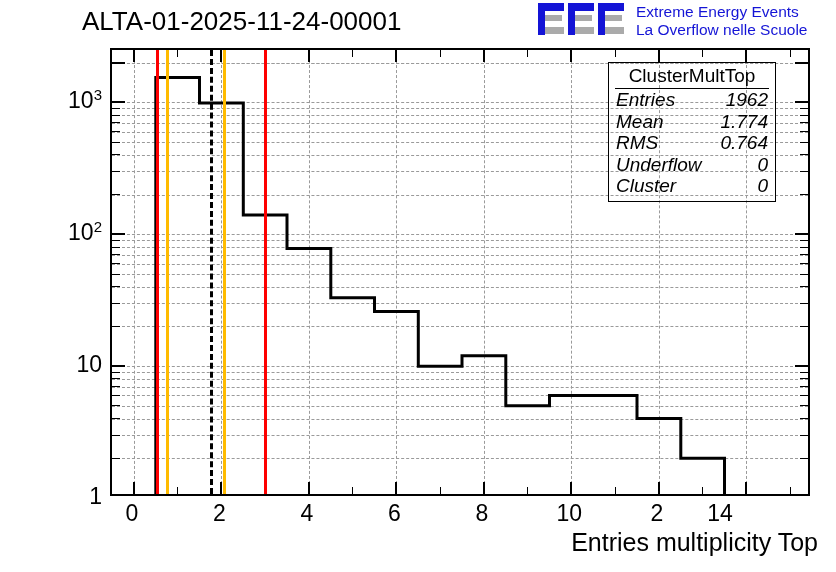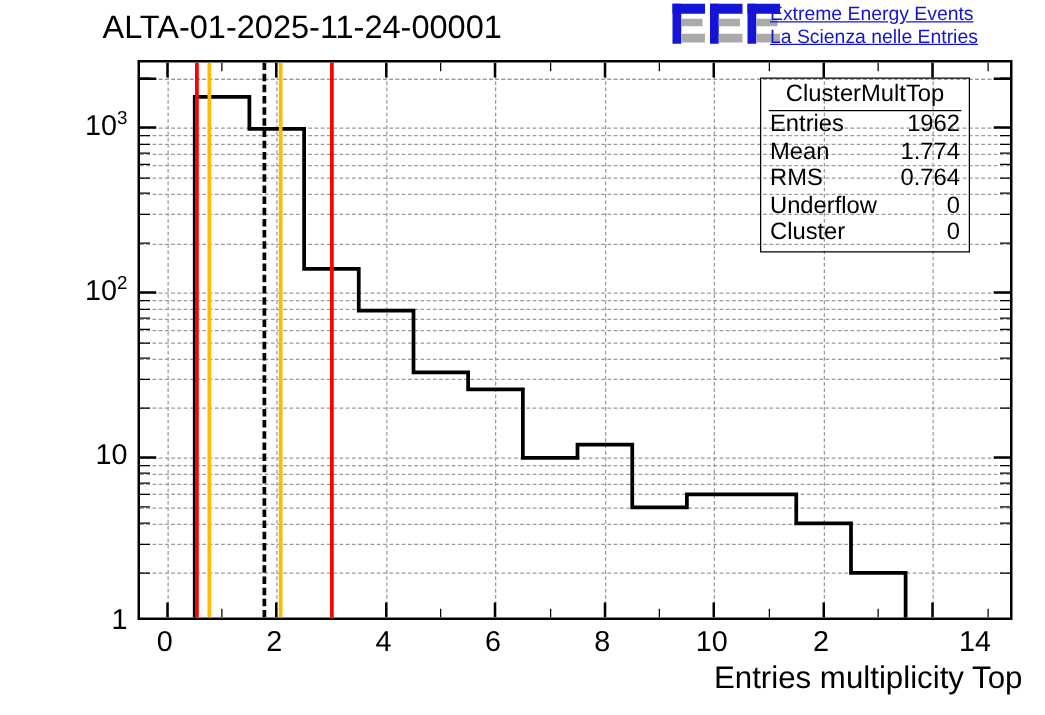--- a/index.html
+++ b/index.html
@@ -10,21 +10,21 @@
   #title{position:absolute;left:82px;top:6px;font-size:26px;letter-spacing:0px;white-space:nowrap;}
 
   #eee-logo{position:absolute;left:538px;top:3px;width:290px;height:36px;}
   .eee-letter{position:absolute;top:0;width:26px;height:32px;}
   .eee-letter .bar{position:absolute;left:0;}
   .eee-letter .spine{position:absolute;left:0;top:0;width:7px;height:32px;background:#1414d6;}
   .eee-letter .b1{top:0;left:0;width:26px;height:8px;background:#1414d6;}
   .eee-letter .b2{top:12px;left:7px;width:17px;height:6px;background:#aaaaaa;}
   .eee-letter .b3{top:24px;left:7px;width:19px;height:7px;background:#aaaaaa;}
   #eee-l1{left:0px;} #eee-l2{left:30px;} #eee-l3{left:60px;}
-  #eee-text{position:absolute;left:78px;top:0px;color:#1414d6;font-size:15.5px;line-height:17.5px;white-space:nowrap;text-decoration:underline;}
+  #eee-text{position:absolute;left:98px;top:0px;color:#1414d6;font-size:15.5px;line-height:17.5px;white-space:nowrap;}
 
   
   #frame{position:absolute;left:110px;top:48px;width:700px;height:448px;
          border:2px solid #000;box-sizing:border-box;}
   #plotarea{position:absolute;left:0;top:0;right:0;bottom:0;overflow:hidden;}
 
   .gridv{position:absolute;top:0;bottom:0;width:0;border-left:1px dashed #9a9a9a;}
   .gridh{position:absolute;left:0;right:0;height:0;border-top:1px dashed #9a9a9a;}
 
   
@@ -50,21 +50,21 @@
   .vline{position:absolute;top:0;bottom:0;width:3px;}
   .vline.red{background:#fe0000;}
   .vline.orange{background:#ffbb00;}
   .vline.dashed{width:0;border-left:3px dashed #000;}
 
   
   #stats{position:absolute;left:608px;top:62px;width:168px;height:140px;
          background:transparent;border:1px solid #000;box-sizing:border-box;}
   #stats .sbhead{text-align:center;font-size:19px;padding-top:2px;padding-bottom:1px;
                  border-bottom:1px solid #000;margin:0 6px;}
-  #stats .srow{display:flex;justify-content:space-between;font-size:19px;padding:0 7px;line-height:21.5px;}
+  #stats .srow{display:flex;justify-content:space-between;font-size:19px;padding:0 7px;line-height:21.5px;font-style:italic;}
   #stats .srow .k{white-space:nowrap;}
   #stats .srow .v{white-space:nowrap;}
 </style>
 </head>
 <body>
 
 <div id="title">ALTA-01-2025-11-24-00001</div>
 
 <div id="eee-logo">
   <div class="eee-letter" id="eee-l1">
@@ -80,21 +80,21 @@
       <div class="bar b3"></div>
   </div>
   <div class="eee-letter" id="eee-l3">
     <div class="spine"></div>
       <div class="bar b1"></div>
       <div class="bar b2"></div>
       <div class="bar b3"></div>
   </div>
   <div id="eee-text">
     <div>Extreme Energy Events</div>
-    <div>La Scienza nelle Entries</div>
+    <div>La Overflow nelle Scuole</div>
   </div>
 </div>
 
 <div id="frame">
   <div id="plotarea">
       <div class="gridv" style="left:21.875px"></div>
       <div class="gridv" style="left:109.375px"></div>
       <div class="gridv" style="left:196.875px"></div>
       <div class="gridv" style="left:284.375px"></div>
       <div class="gridv" style="left:371.875px"></div>
@@ -259,17 +259,17 @@
     </div>
 </div>
 
 <div class="xlabel" style="left: 131.875px; top: 500px;">0</div>
 <div class="xlabel" style="left: 219.375px; top: 500px;">2</div>
 <div class="xlabel" style="left: 306.875px; top: 500px;">4</div>
 <div class="xlabel" style="left: 394.375px; top: 500px;">6</div>
 <div class="xlabel" style="left: 481.875px; top: 500px;">8</div>
 <div class="xlabel" style="left: 569.375px; top: 500px;">10</div>
 <div class="xlabel" style="left: 656.875px; top: 500px;">2</div>
-<div class="xlabel" style="left: 780px; top: 500px;">14</div>
+<div class="xlabel" style="left: 720px; top: 500px;">14</div>
 <div class="ylabel" style="left: 40px; width: 62px; top: 496px;">1</div>
 <div class="ylabel" style="left: 40px; width: 62px; top: 364.155px;">10</div>
 <div class="ylabel" style="left: 40px; width: 62px; top: 232.311px;">10<sup>2</sup></div>
 <div class="ylabel" style="left: 40px; width: 62px; top: 100.466px;">10<sup>3</sup></div>
 
 </body></html>

